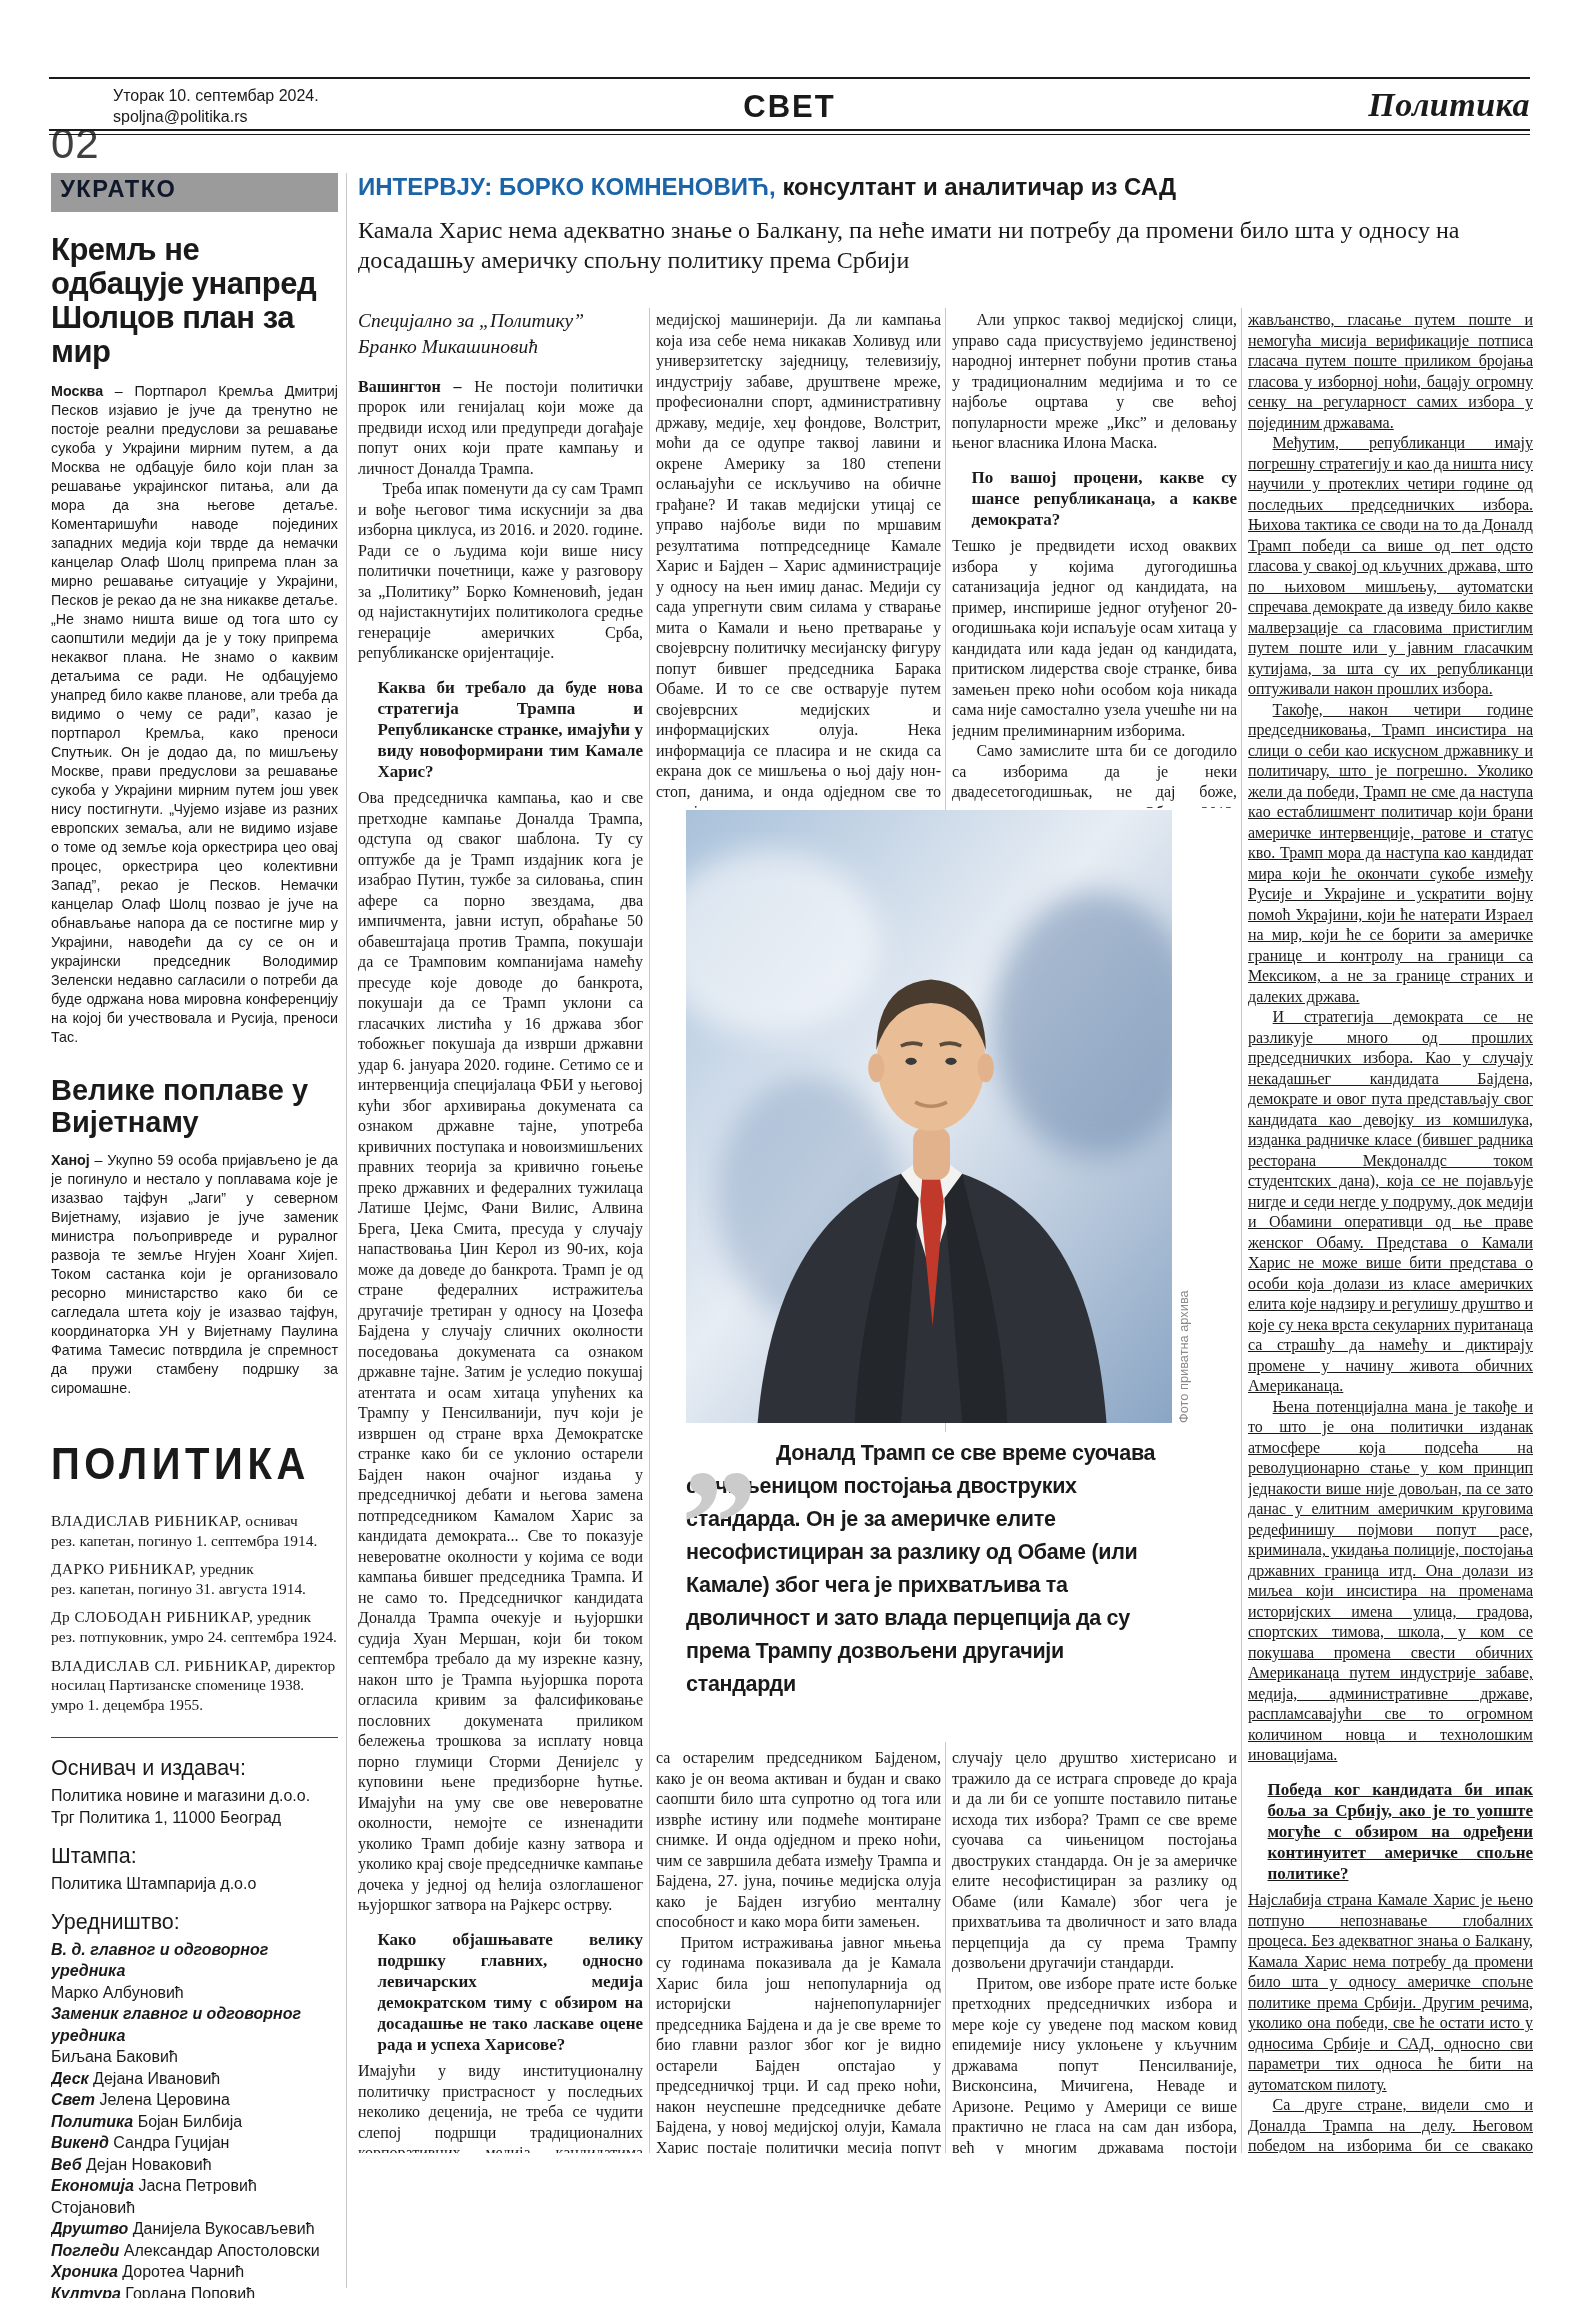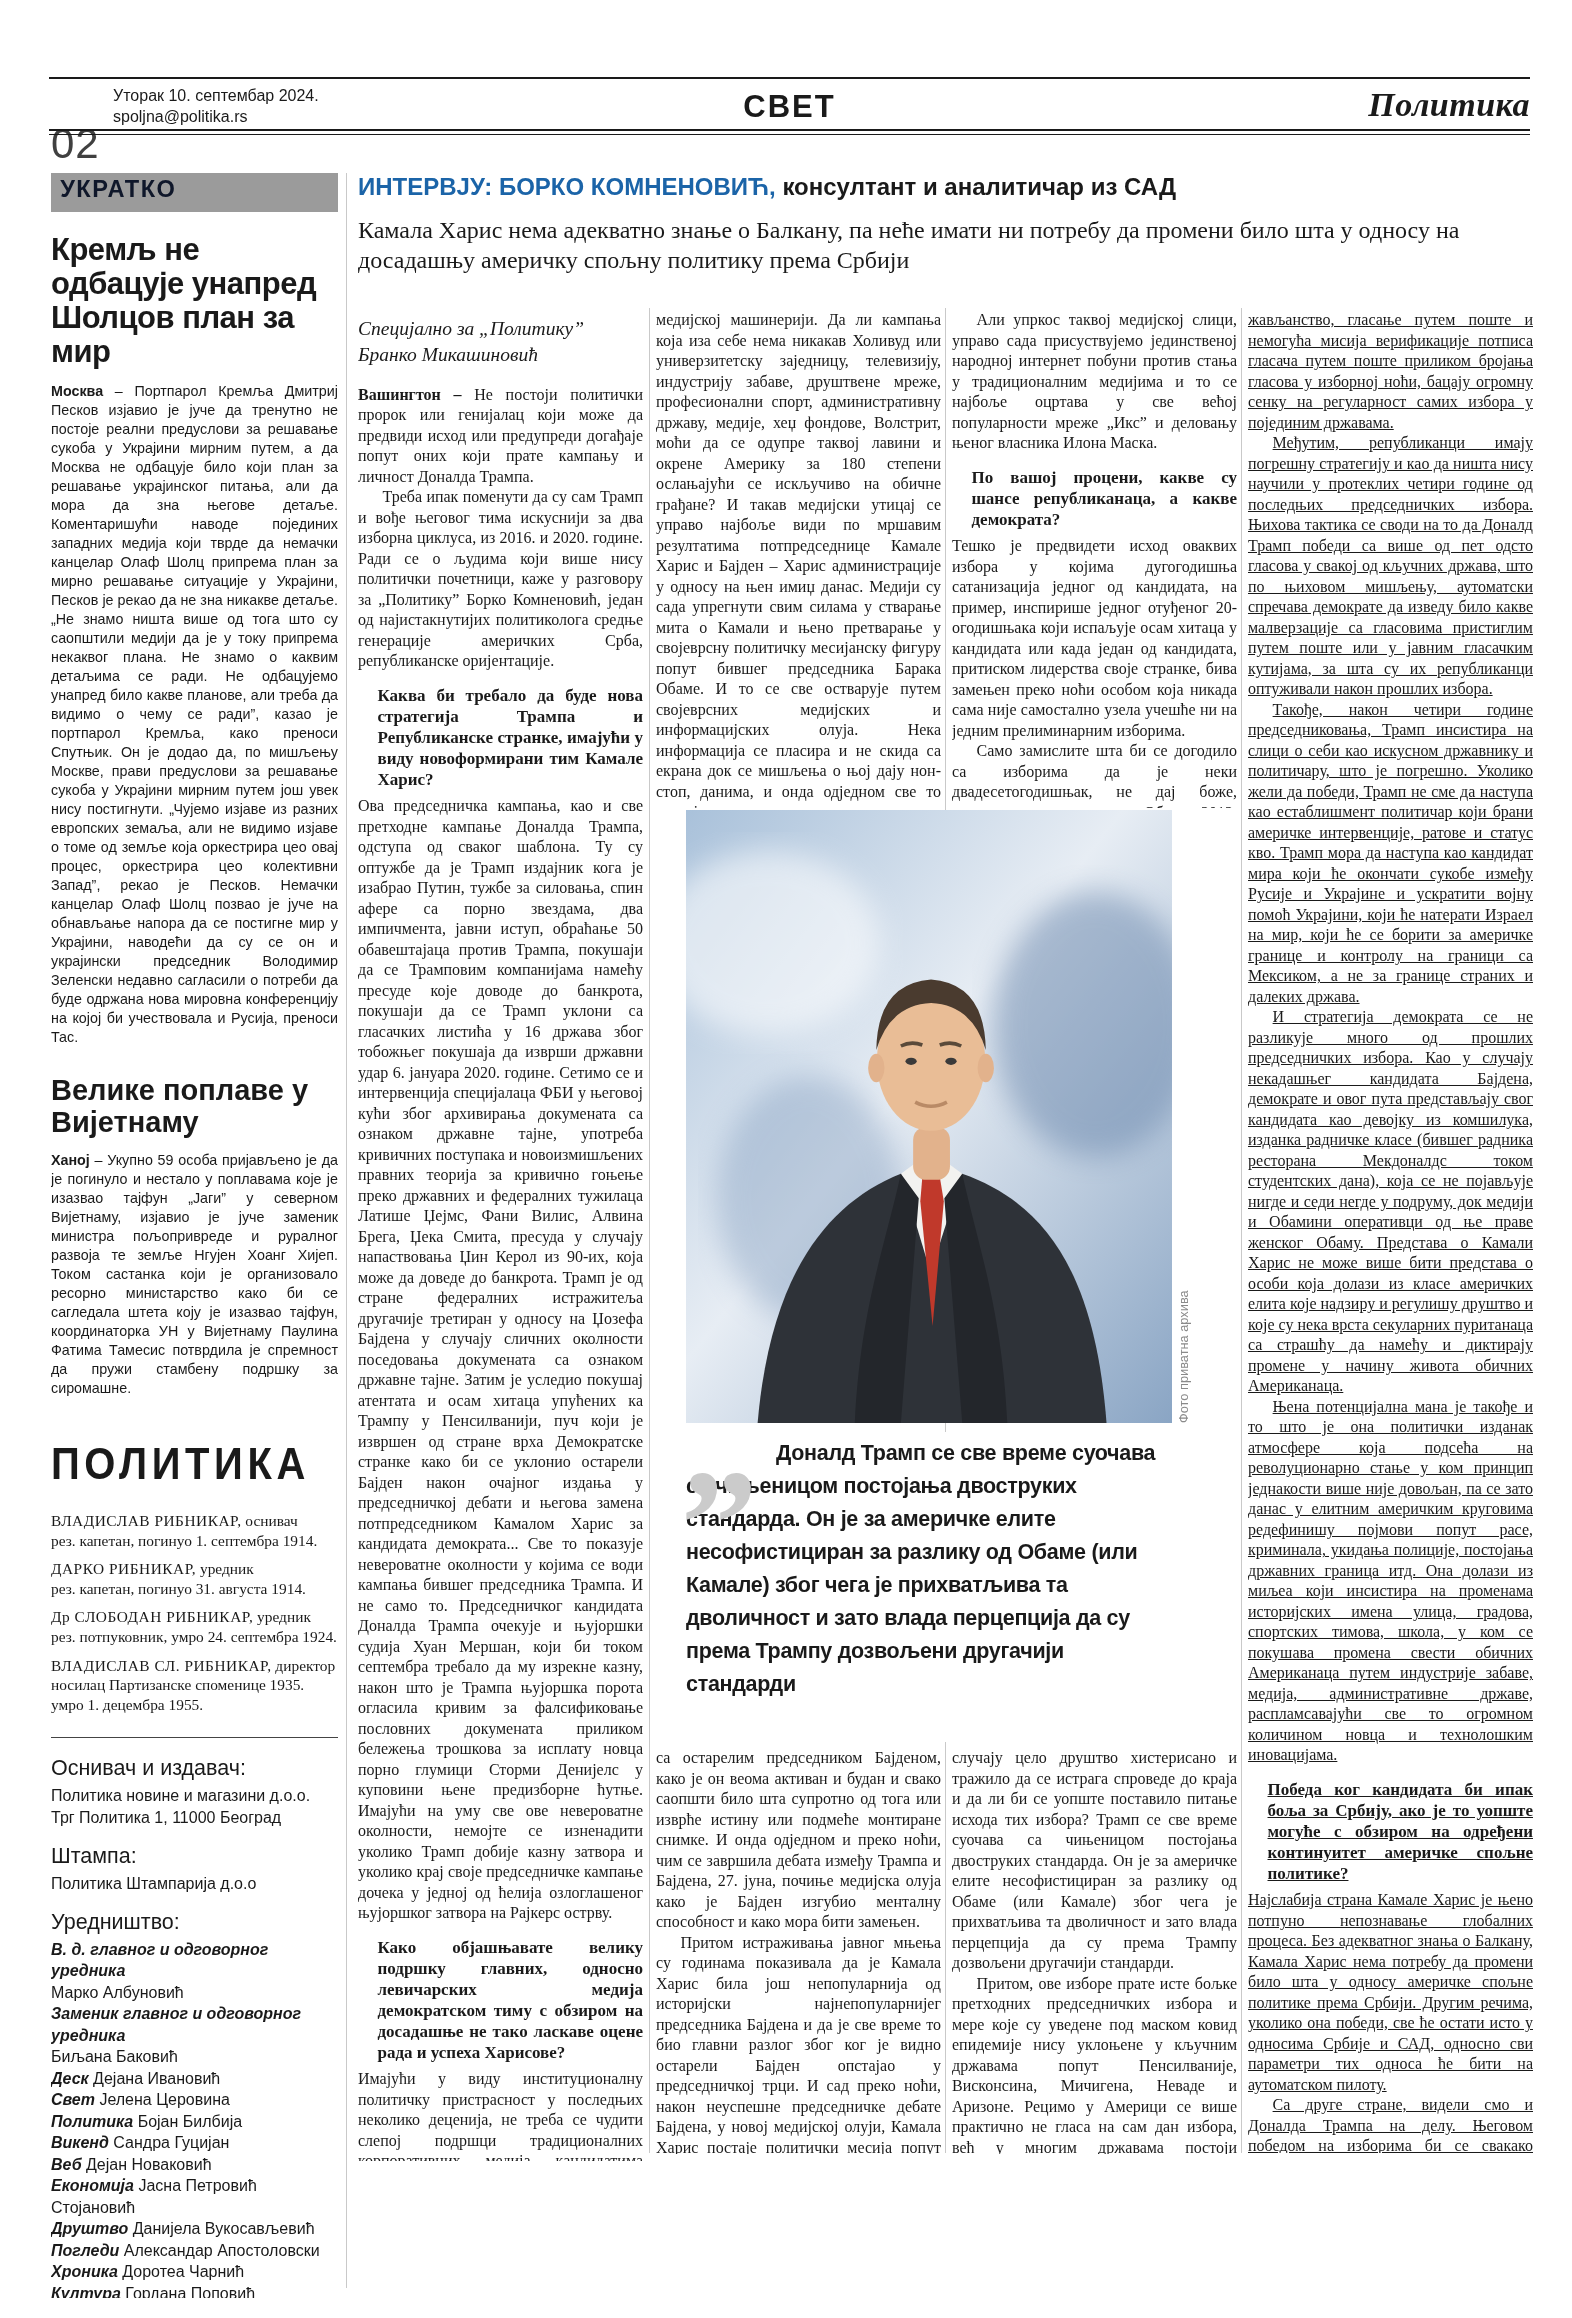--- a/index.html
+++ b/index.html
@@ -49,21 +49,21 @@
   
   main.art { position:absolute; left:358px; top:173px; width:1174px; height:2125px; }
   .kicker { font-family:"Liberation Sans", sans-serif; font-weight:bold; font-size:24px; line-height:27px; }
   .kicker .kblue { color:#1b64a8; }
   h1.headline { margin-top:11.3px; font-size:57px; line-height:61px; font-weight:bold; letter-spacing:-0.5px; }
   .deck { margin-top:15.4px; font-size:24px; line-height:30px; max-width:1142px; }
   .abody { position:relative; margin-top:33px; width:1174px; height:1845px; }
   .crule { position:absolute; top:0; width:1px; height:1845px; background:#c9c9c9; }
   .cr1 { left:291px; } .cr2 { left:587px; } .cr3 { left:883px; }
   .col { position:absolute; width:285px; overflow:hidden; }
-  .c1 { left:0; top:0; height:1845px;margin-top:8px; }
+  .c1 { left:0; top:0; height:1845px; }
   .c2t { left:298px; top:2px; height:498px; }
   .c3t { left:594px; top:2px; height:498px; }
   .c4 { left:890px; top:2px; height:1843px;text-decoration:underline; }
   .c2b { left:298px; top:1440px; height:406px; }
   .c3b { left:594px; top:1440px; height:406px; }
   .byline { font-style:italic; font-size:19.5px; line-height:25.6px; margin-bottom:17.4px; }
   .para { font-size:16px; line-height:20.5px; text-align:justify; }
   .para.ind { text-indent:24.6px; }
   .para b { font-weight:bold; }
   h3.q { font-size:17px; line-height:21px; font-weight:bold; padding-left:19.5px; margin:13.3px 0 6.1px 0; text-align:justify; }
@@ -113,21 +113,21 @@
     <h2 class="lt2">Велике поплаве у Вијетнаму</h2>
     <div class="lbody">
         <p class="para"><b>Ханој</b> – Укупно 59 особа пријављено је да је погинуло и нестало у поплавама које је изазвао тајфун „Јаги” у северном Вијетнаму, изјавио је јуче заменик министра пољопривреде и руралног развоја те земље Нгујен Хоанг Хијеп. Током састанка који је организовало ресорно министарство како би се сагледала штета коју је изазвао тајфун, координаторка УН у Вијетнаму Паулина Фатима Тамесис потврдила је спремност да пружи стамбену подршку за сиромашне.</p>
       </div>
 
     <div class="mast-logo">ПОЛИТИКА</div>
     <div class="founders">
         <div class="fnd"><span class="fname">ВЛАДИСЛАВ РИБНИКАР,</span><span> оснивач</span><div class="fdet">рез. капетан, погинуо 1. септембра 1914.</div></div>
         <div class="fnd"><span class="fname">ДАРКО РИБНИКАР,</span><span> уредник</span><div class="fdet">рез. капетан, погинуо 31. августа 1914.</div></div>
         <div class="fnd"><span class="fname">Др СЛОБОДАН РИБНИКАР,</span><span> уредник</span><div class="fdet">рез. потпуковник, умро 24. септембра 1924.</div></div>
-        <div class="fnd"><span class="fname">ВЛАДИСЛАВ СЛ. РИБНИКАР,</span><span> директор</span><div class="fdet">носилац Партизанске споменице 1935.
+        <div class="fnd"><span class="fname">ВЛАДИСЛАВ СЛ. РИБНИКАР,</span><span> директор</span><div class="fdet">носилац Партизанске споменице 1938.
 умро 1. децембра 1955.</div></div>
       </div>
     <hr class="mastrule">
     <div class="msec">
       <h4>Оснивач и издавач:</h4>
       <div>
           <div class="ln">Политика новине и магазини д.о.о.</div>
           <div class="ln">Трг Политика 1, 11000 Београд</div>
         </div>
     </div>

